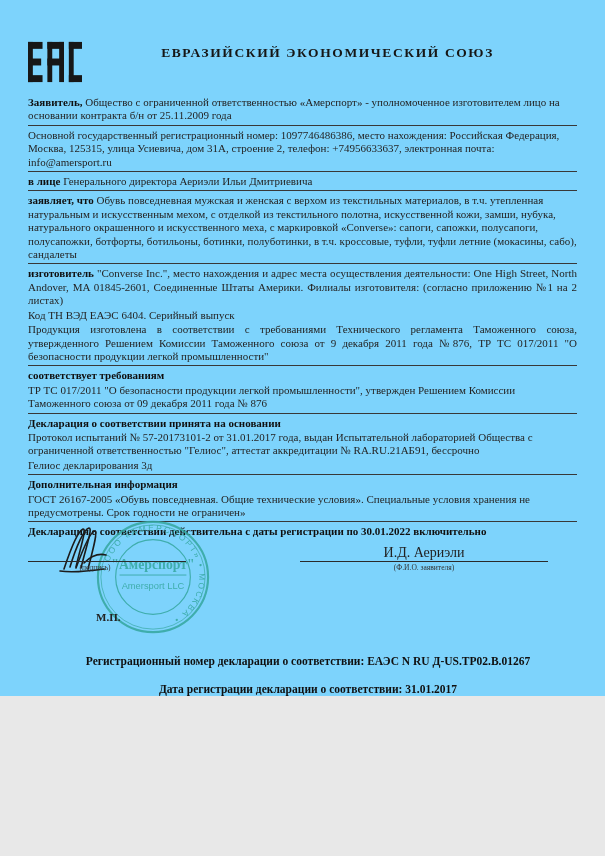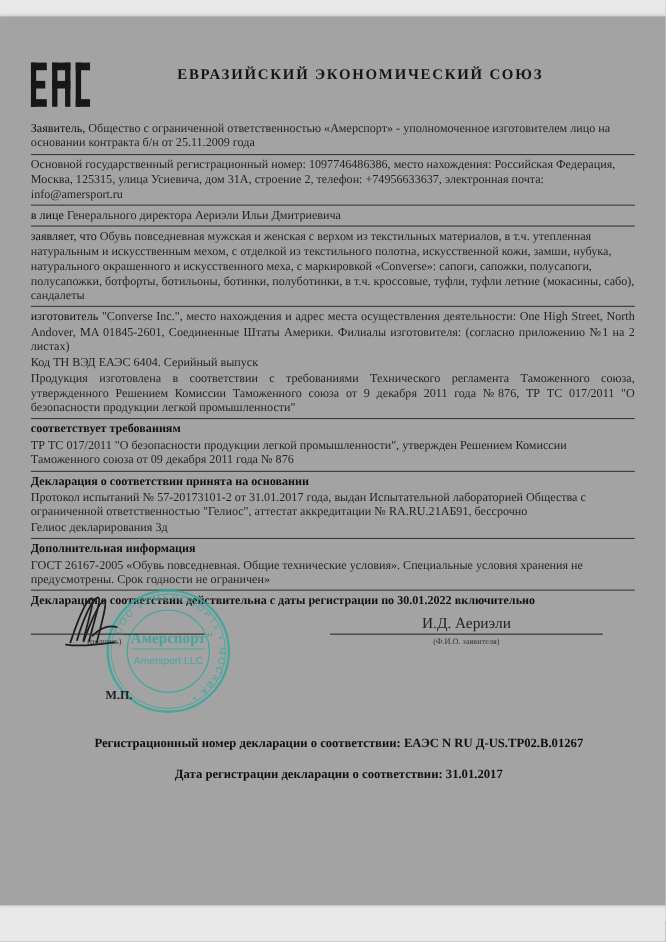--- a/index.html
+++ b/index.html
@@ -1,37 +1,37 @@
 <!DOCTYPE html>
 <html lang="ru"><head>
 <meta charset="utf-8">
 <style>
   html,body{margin:0;padding:0;background:#e8e8e8;}
   .page{
     position:relative;
-    width:605px;height:808px;
-    margin:15px auto;
-    background:#a3a3a3;
+    width:605px;height:696px;
+    margin:0 auto;
+    background:#7dd3fc;
     box-shadow:0 0 4px rgba(0,0,0,.25);
     font-family:"Liberation Serif","DejaVu Serif",serif;
     color:#242424;
     overflow:hidden;
   }
   
   .logo{position:absolute;left:28px;top:33px;width:54px;height:58px;}
   .titles{position:absolute;left:60px;right:10px;top:44px;text-align:center;}
   .titles div{
     font-weight:bold;color:#161616;
     font-size:13.5px;line-height:17px;letter-spacing:1.6px;
   }
   
   .content{position:absolute;left:28px;top:96px;width:549px;font-size:11px;line-height:13.4px;}
   .content p{margin:0 0 1px 0;}
   .content .just{text-align:justify;}
-  .b{font-weight:normal;color:#101010;}
+  .b{font-weight:bold;color:#101010;}
   .rule{border:none;border-top:1px solid #383838;margin:2px 0 3px 0;height:0;}
   .heading{font-weight:bold;color:#101010;margin:0 0 2px 0;}
   
   .sigzone{position:absolute;left:0;top:515px;width:605px;height:135px;}
   .stamp{position:absolute;left:94px;top:3px;width:118px;height:118px;opacity:.85;}
   .signature-scribble{position:absolute;left:50px;top:8px;width:80px;height:58px;}
   .sig-line-left{position:absolute;left:28px;top:46px;width:158px;border-top:1.3px solid #2a2a2a;}
   .sig-caption-left{position:absolute;left:40px;top:48px;width:110px;text-align:center;font-size:7.5px;color:#333;}
   .mp{position:absolute;left:96px;top:96px;font-size:11px;color:#222;font-weight:bold;}
   .name-right{position:absolute;left:300px;top:30px;width:248px;text-align:center;font-size:14px;color:#222;}

